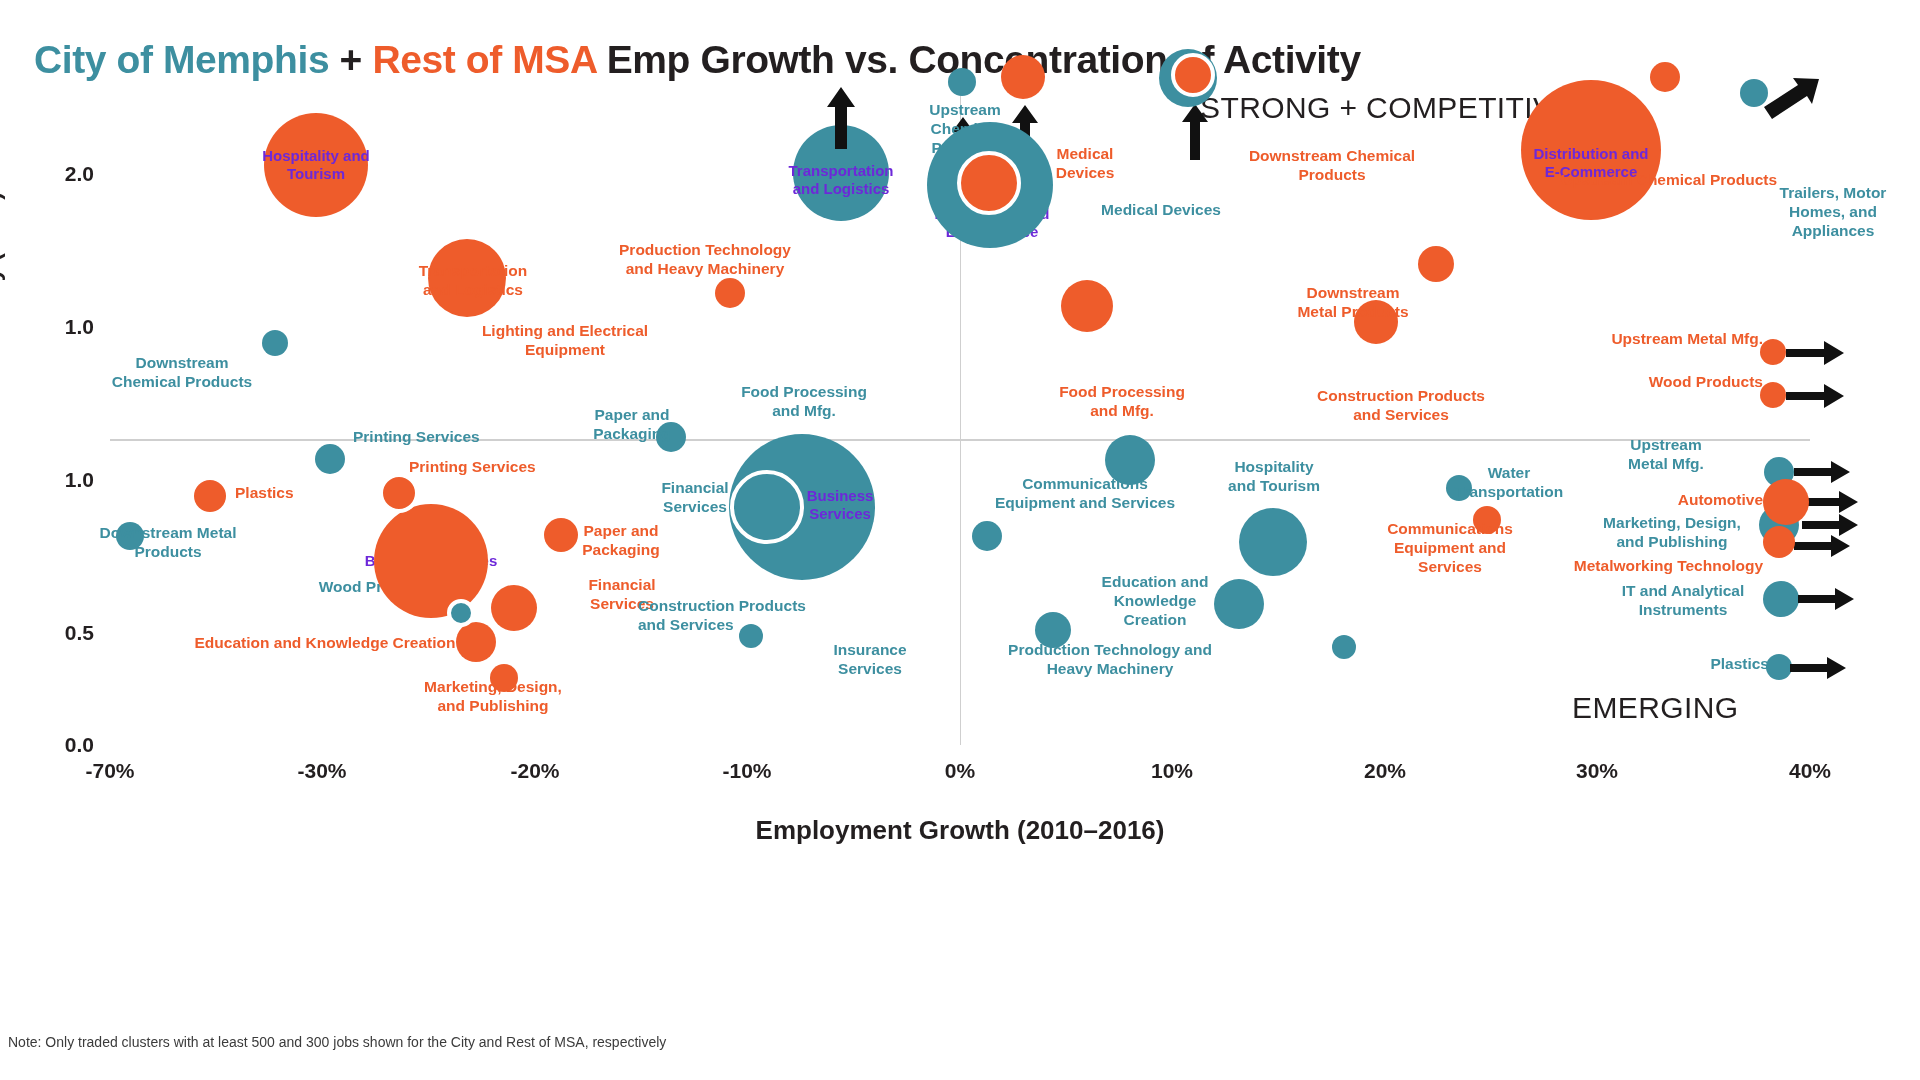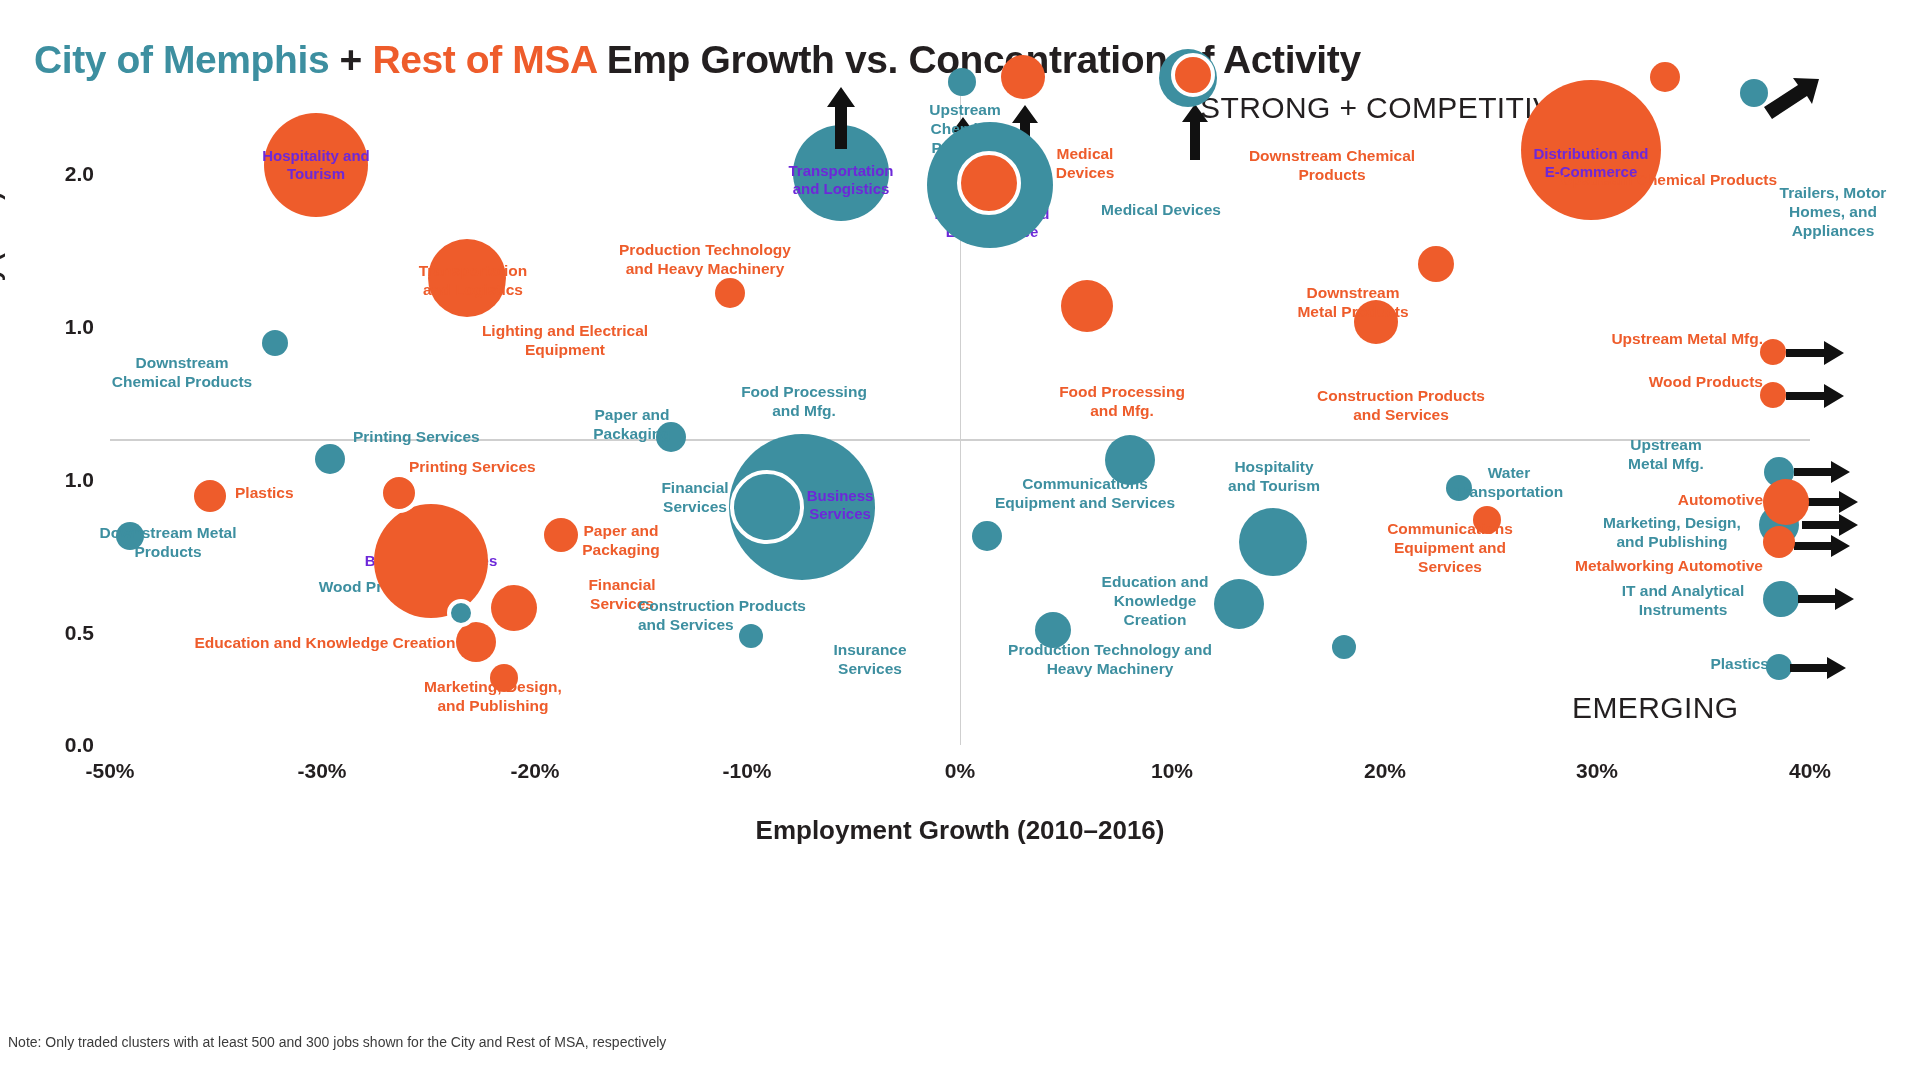--- a/index.html
+++ b/index.html
@@ -73,21 +73,21 @@
 
   <div class="axis-line" id="vline"></div>
   <div class="axis-line" id="hline"></div>
 
   <div class="ytick" style="top:79px;">2.0</div>
   <div class="ytick" style="top:232px;">1.0</div>
   <div class="ytick" style="top:385px;">1.0</div>
   <div class="ytick" style="top:538px;">0.5</div>
   <div class="ytick" style="top:650px;">0.0</div>
 
-  <div class="xtick" style="left:0px;">-50%</div>
+  <div class="xtick" style="left:0px;">-70%</div>
   <div class="xtick" style="left:212px;">-30%</div>
   <div class="xtick" style="left:425px;">-20%</div>
   <div class="xtick" style="left:637px;">-10%</div>
   <div class="xtick" style="left:850px;">0%</div>
   <div class="xtick" style="left:1062px;">10%</div>
   <div class="xtick" style="left:1275px;">20%</div>
   <div class="xtick" style="left:1487px;">30%</div>
   <div class="xtick" style="left:1700px;">40%</div>
 
   <div class="quad" style="left:1090px;top:-4px;">STRONG + COMPETITIVE</div>
@@ -212,21 +212,21 @@
   <div class="lab t c" style="left:585px;top:384px;">Financial<br>Services</div>
   <div class="lab t c" style="left:694px;top:288px;">Food Processing<br>and Mfg.</div>
   <div class="lab o c" style="left:1012px;top:288px;">Food Processing<br>and Mfg.</div>
   <div class="lab t c" style="left:975px;top:380px;">Communications<br>Equipment and Services</div>
   <div class="lab t c" style="left:1164px;top:363px;">Hospitality<br>and Tourism</div>
   <div class="lab t c" style="left:1556px;top:341px;">Upstream<br>Metal Mfg.</div>
   <div class="lab t c" style="left:1399px;top:369px;">Water<br>Transportation</div>
   <div class="lab o r" style="left:1653px;top:396px;">Automotive</div>
   <div class="lab o c" style="left:1340px;top:425px;">Communications<br>Equipment and<br>Services</div>
   <div class="lab t c" style="left:1562px;top:419px;">Marketing, Design,<br>and Publishing</div>
-  <div class="lab o r" style="left:1653px;top:462px;">Metalworking Automotive</div>
+  <div class="lab o r" style="left:1653px;top:462px;">Metalworking Technology</div>
   <div class="lab o c" style="left:511px;top:427px;">Paper and<br>Packaging</div>
   <div class="lab o c" style="left:512px;top:481px;">Financial<br>Services</div>
   <div class="lab t r" style="left:323px;top:483px;">Wood Products</div>
   <div class="lab o c" style="left:215px;top:539px;">Education and Knowledge Creation</div>
   <div class="lab t c" style="left:1573px;top:487px;">IT and Analytical<br>Instruments</div>
   <div class="lab t c" style="left:1045px;top:478px;">Education and<br>Knowledge<br>Creation</div>
   <div class="lab t" style="left:528px;top:502px;">Construction Products<br>and Services</div>
   <div class="lab t c" style="left:760px;top:546px;">Insurance<br>Services</div>
   <div class="lab t c" style="left:1000px;top:546px;">Production Technology and<br>Heavy Machinery</div>
   <div class="lab o c" style="left:383px;top:583px;">Marketing, Design,<br>and Publishing</div>

